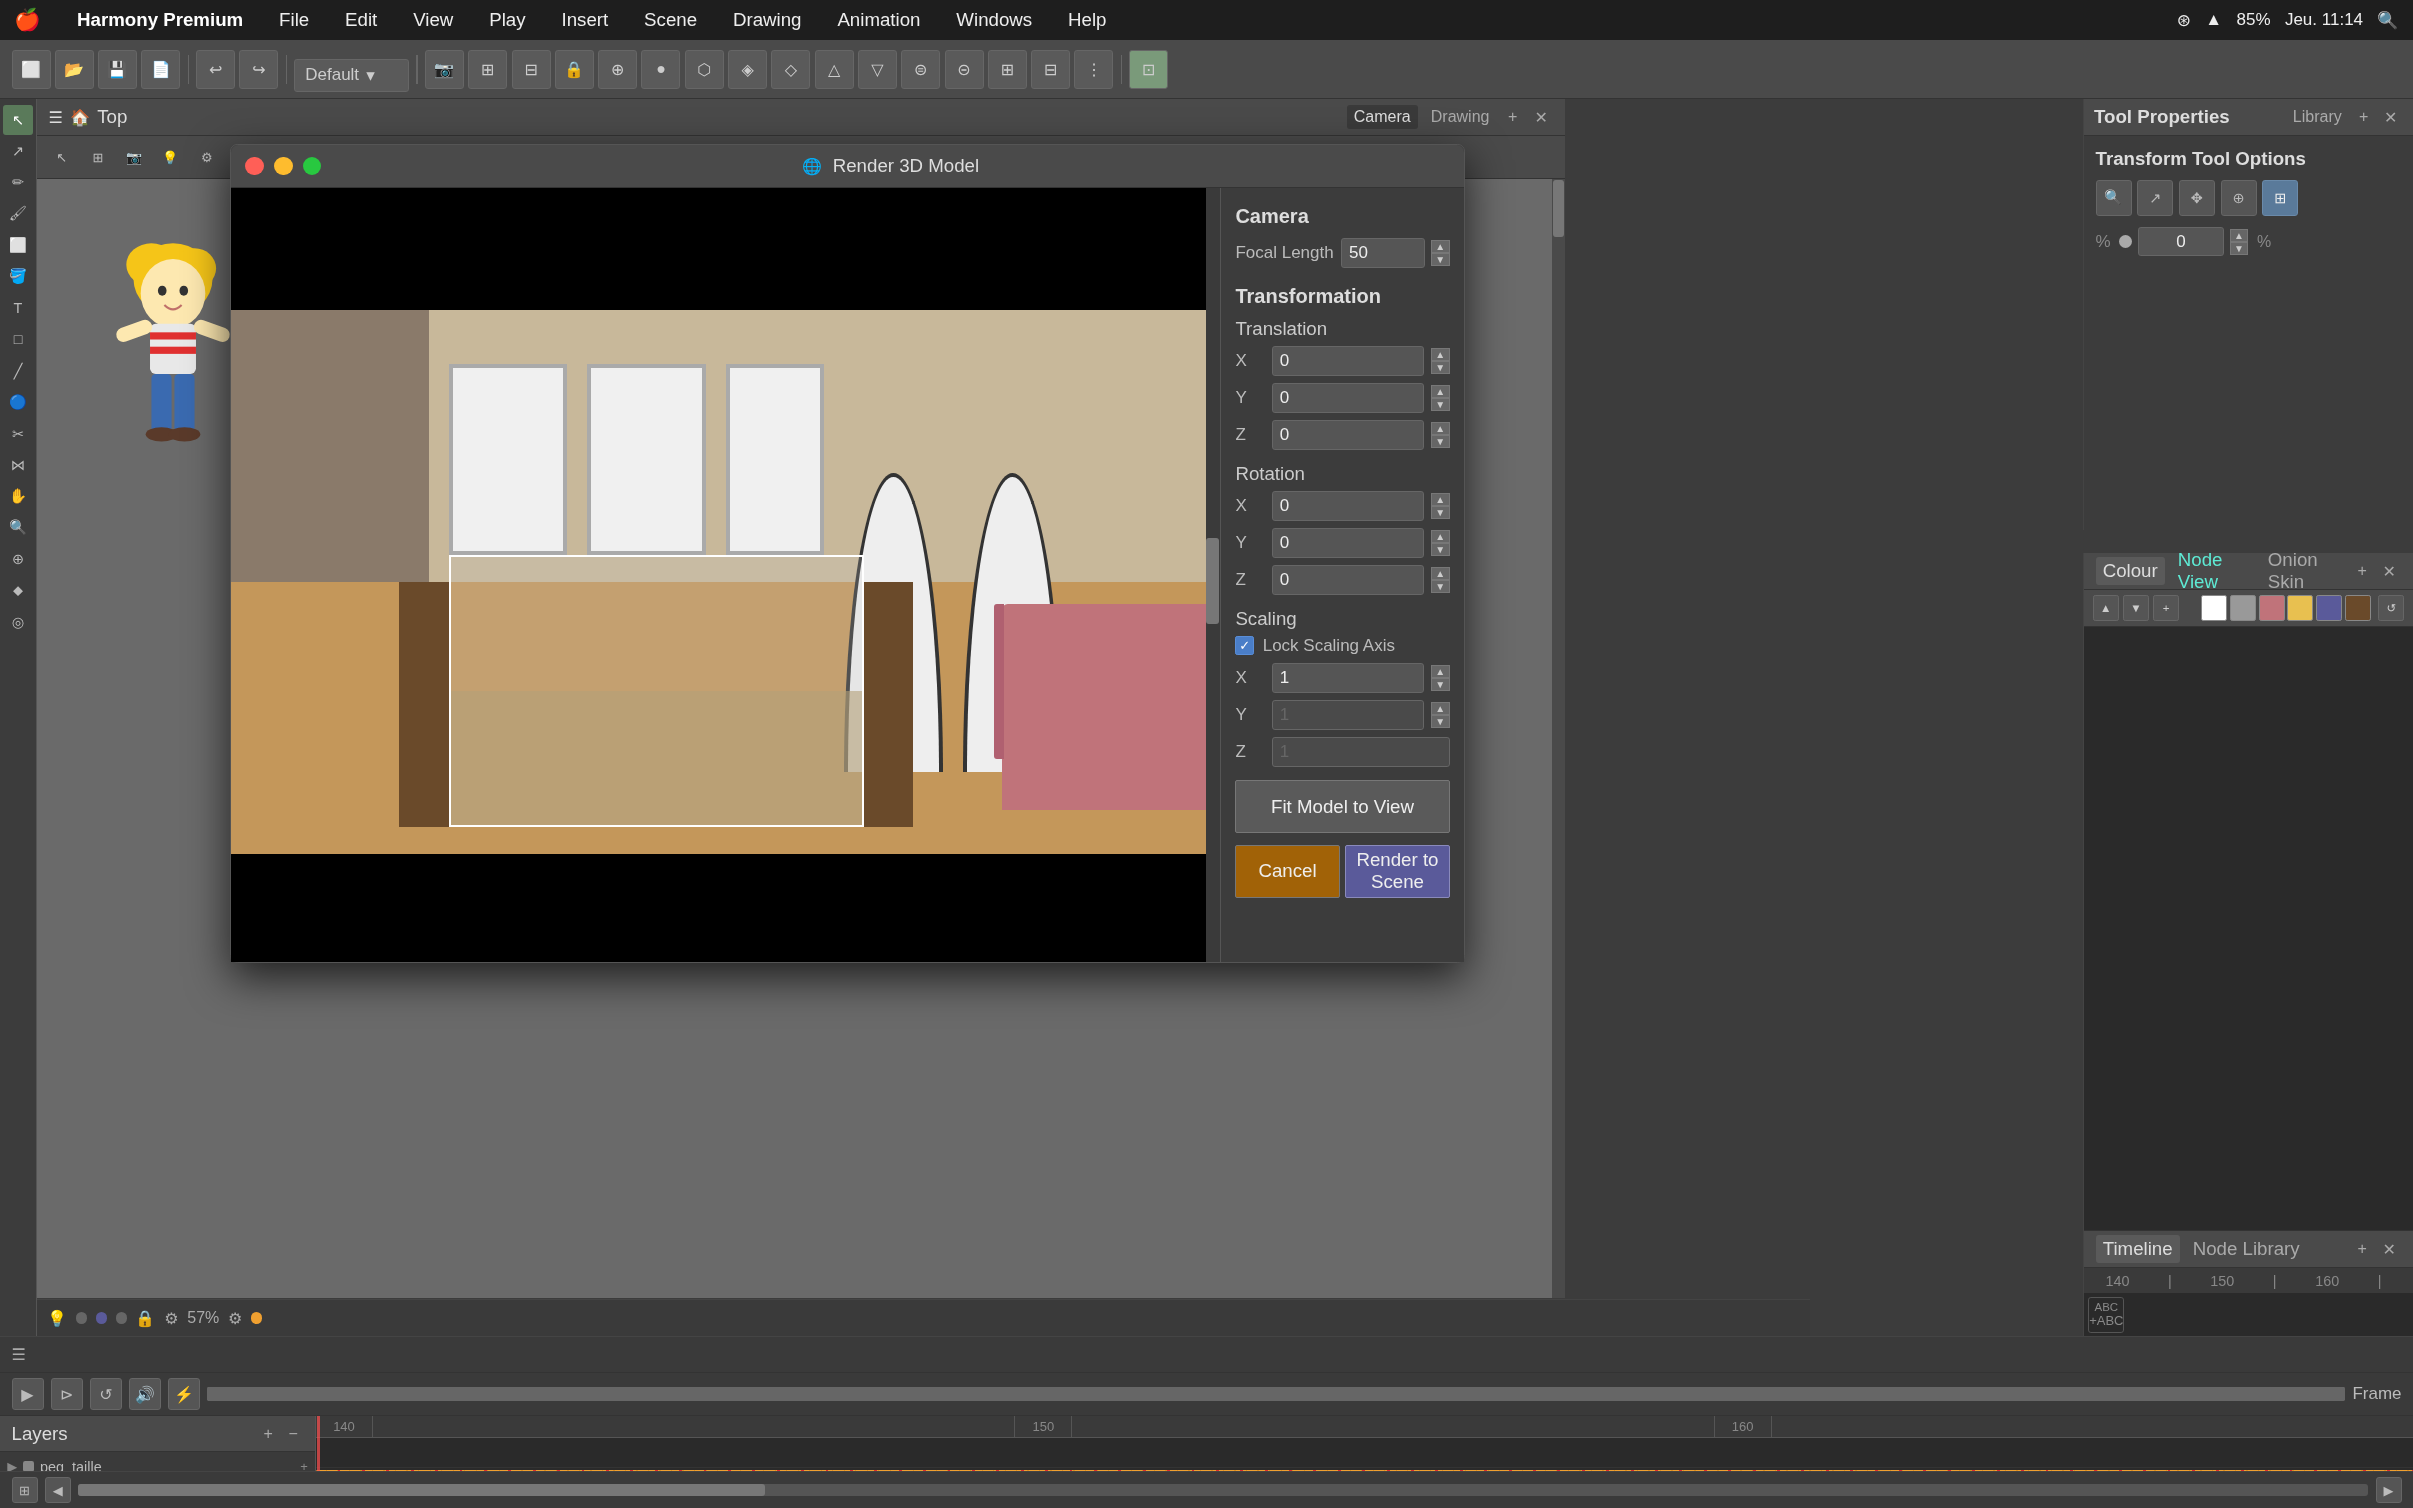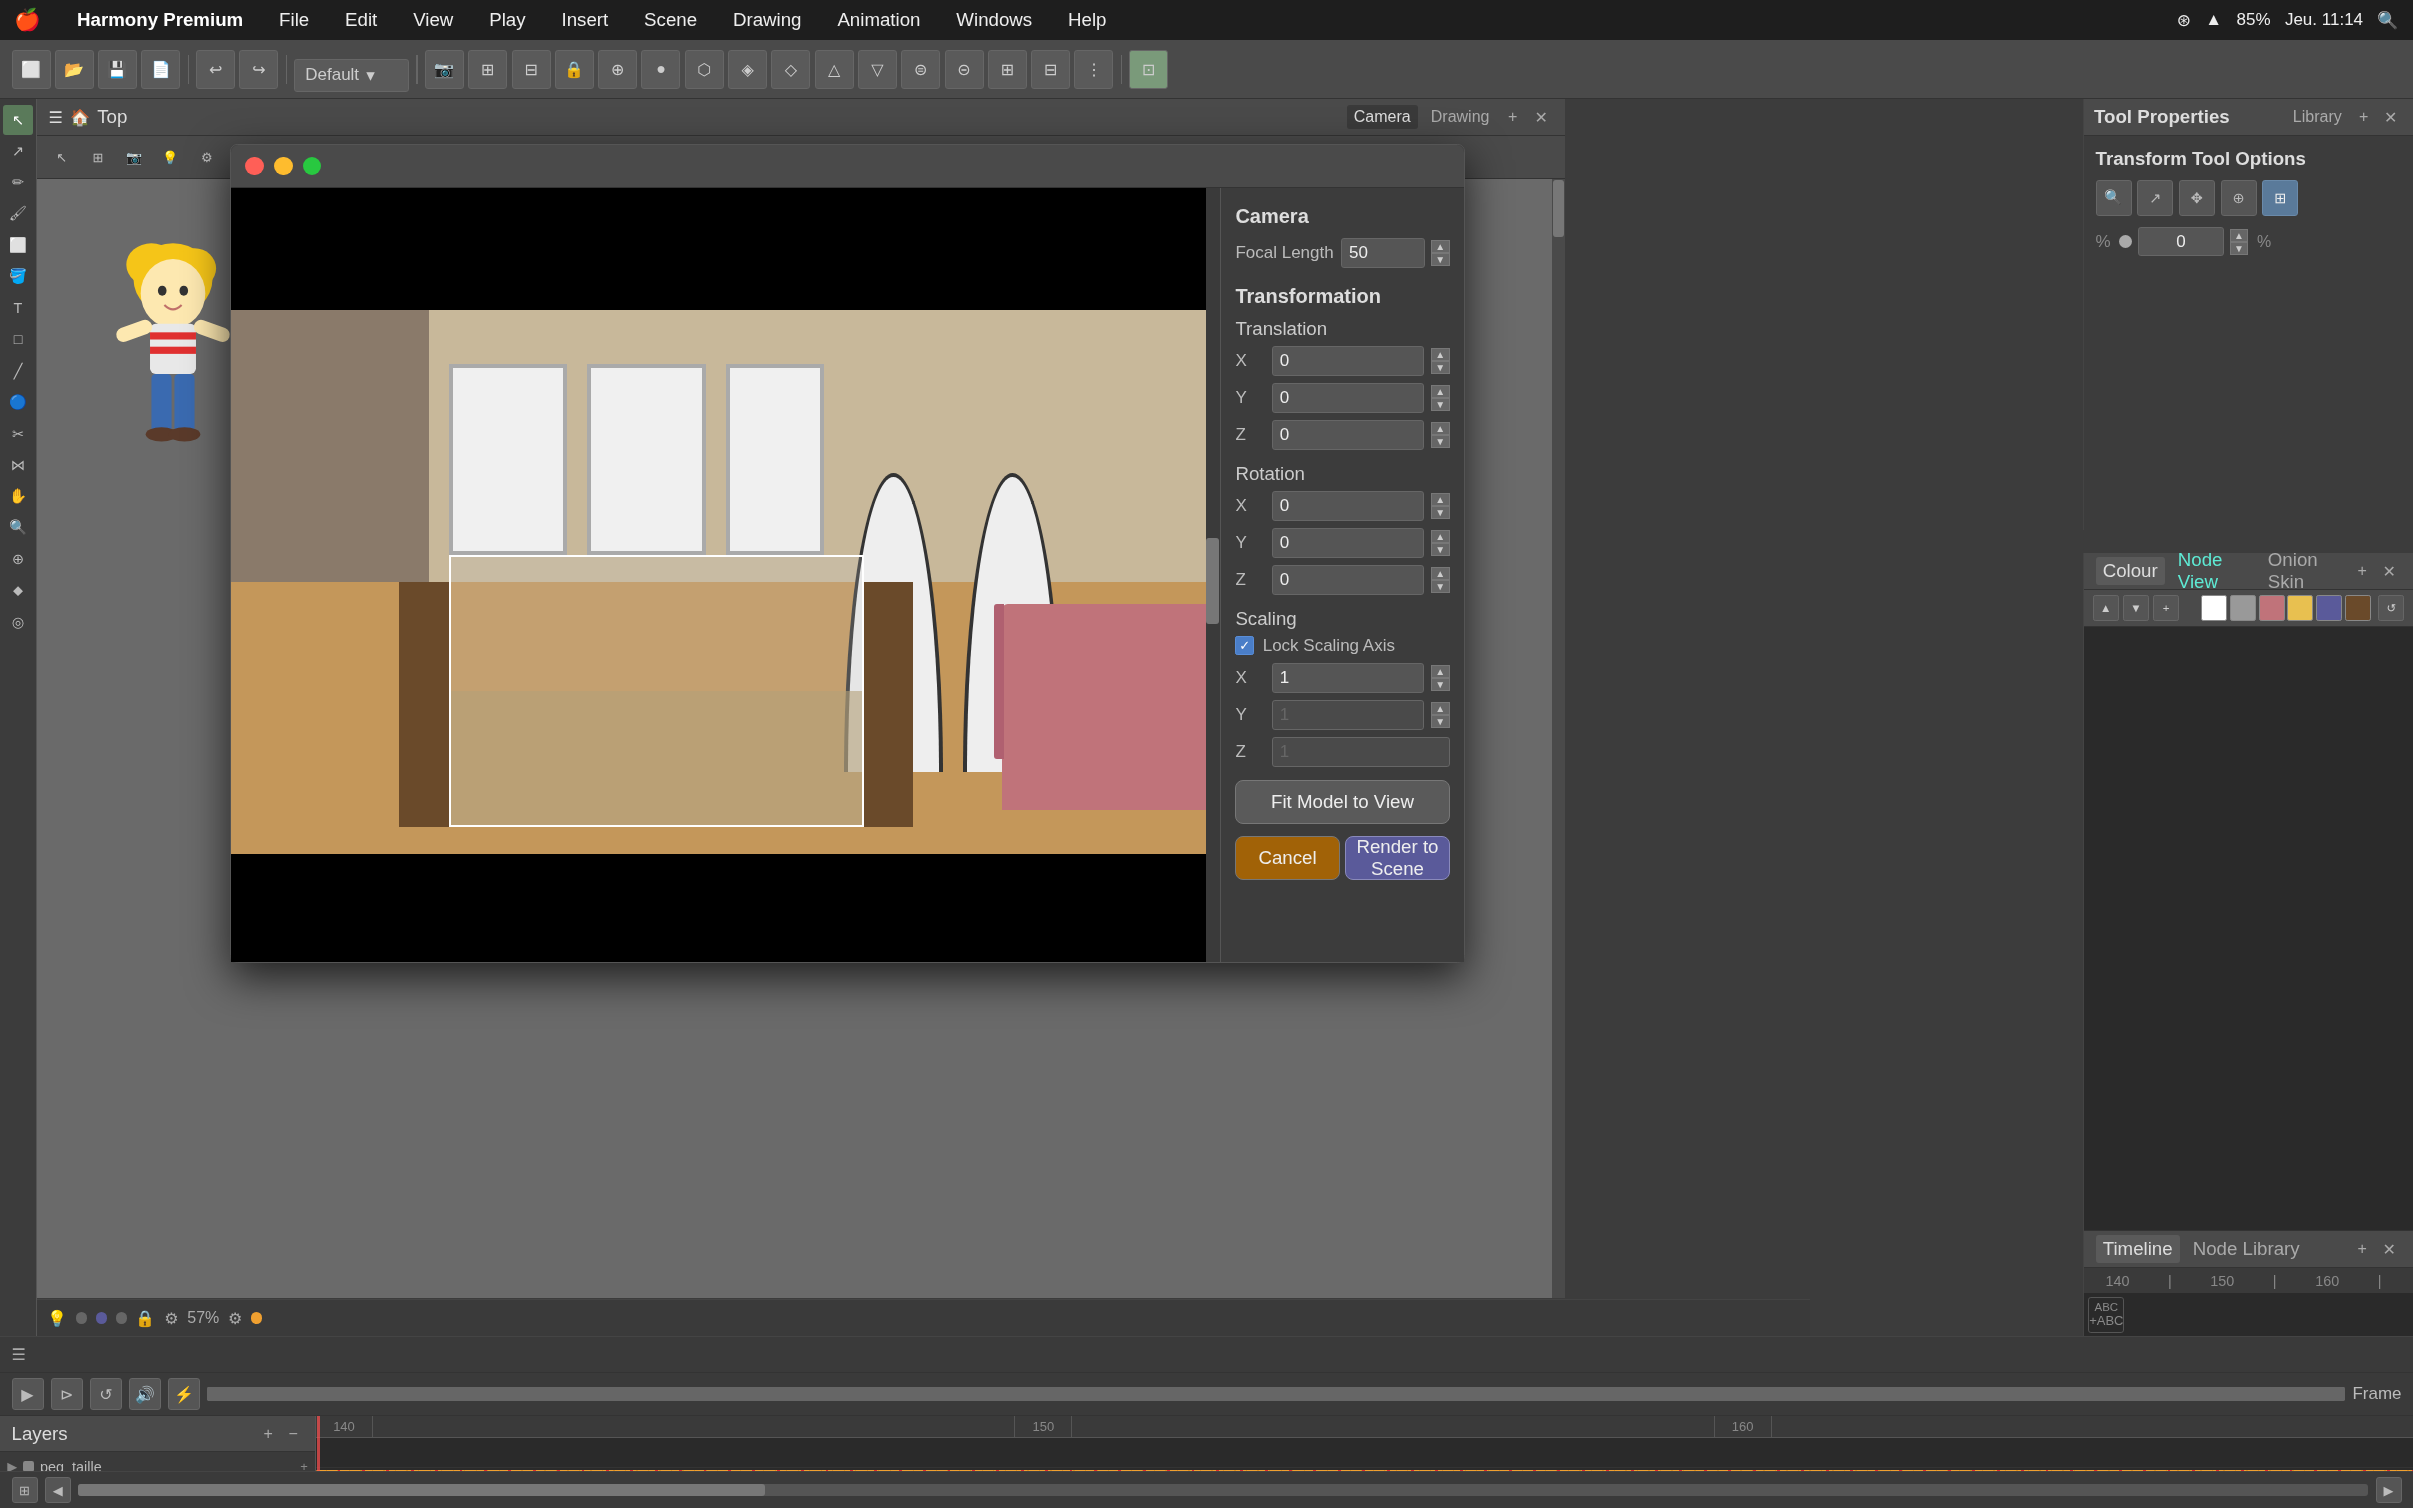--- a/index.html
+++ b/index.html
@@ -302,22 +302,22 @@
       border: 0.7px solid #5a8ed8;
       border-radius: 2.2px;
       display: flex;
       align-items: center;
       justify-content: center;
       color: white;
       font-size: 13px;
     }
     .render-btn {
       width: 100%;
-      height: 44px;
-      border-radius: 8px;
+      height: 53px;
+      border-radius: 2px;
       border: none;
       font-size: 18.7px;
       cursor: pointer;
       margin-bottom: 8.6px;
       display: flex;
       align-items: center;
       justify-content: center;
     }
     .btn-fitmodel {
       background: #5a5a5a;
@@ -556,20 +556,24 @@
   <span>57%</span>
   <span>⚙</span>
   <span style="width:11.5px;height:11.5px;border-radius:50%;background:#f0a030;display:inline-block;"></span>
 </div>
 
 <div class="render-dialog">
   <div class="render-dialog-titlebar">
     <div class="traffic-light tl-close"></div>
     <div class="traffic-light tl-minimize"></div>
     <div class="traffic-light tl-maximize"></div>
+    <div class="render-dialog-title">
+      <span style="font-size:16px;margin-right:5.7px;">🌐</span>
+      <span>Render 3D Model</span>
+    </div>
   </div>
   <div class="render-dialog-body">
 
     <div class="render-viewport">
 
       <div style="position:absolute;top:0;left:0;right:0;height:122px;background:#000;"></div>
 
       <div style="position:absolute;bottom:0;left:0;right:0;height:108px;background:#000;"></div>
 
       <div style="position:absolute;top:122px;left:0;right:0;bottom:108px;background:#b5a082;overflow:hidden;">

